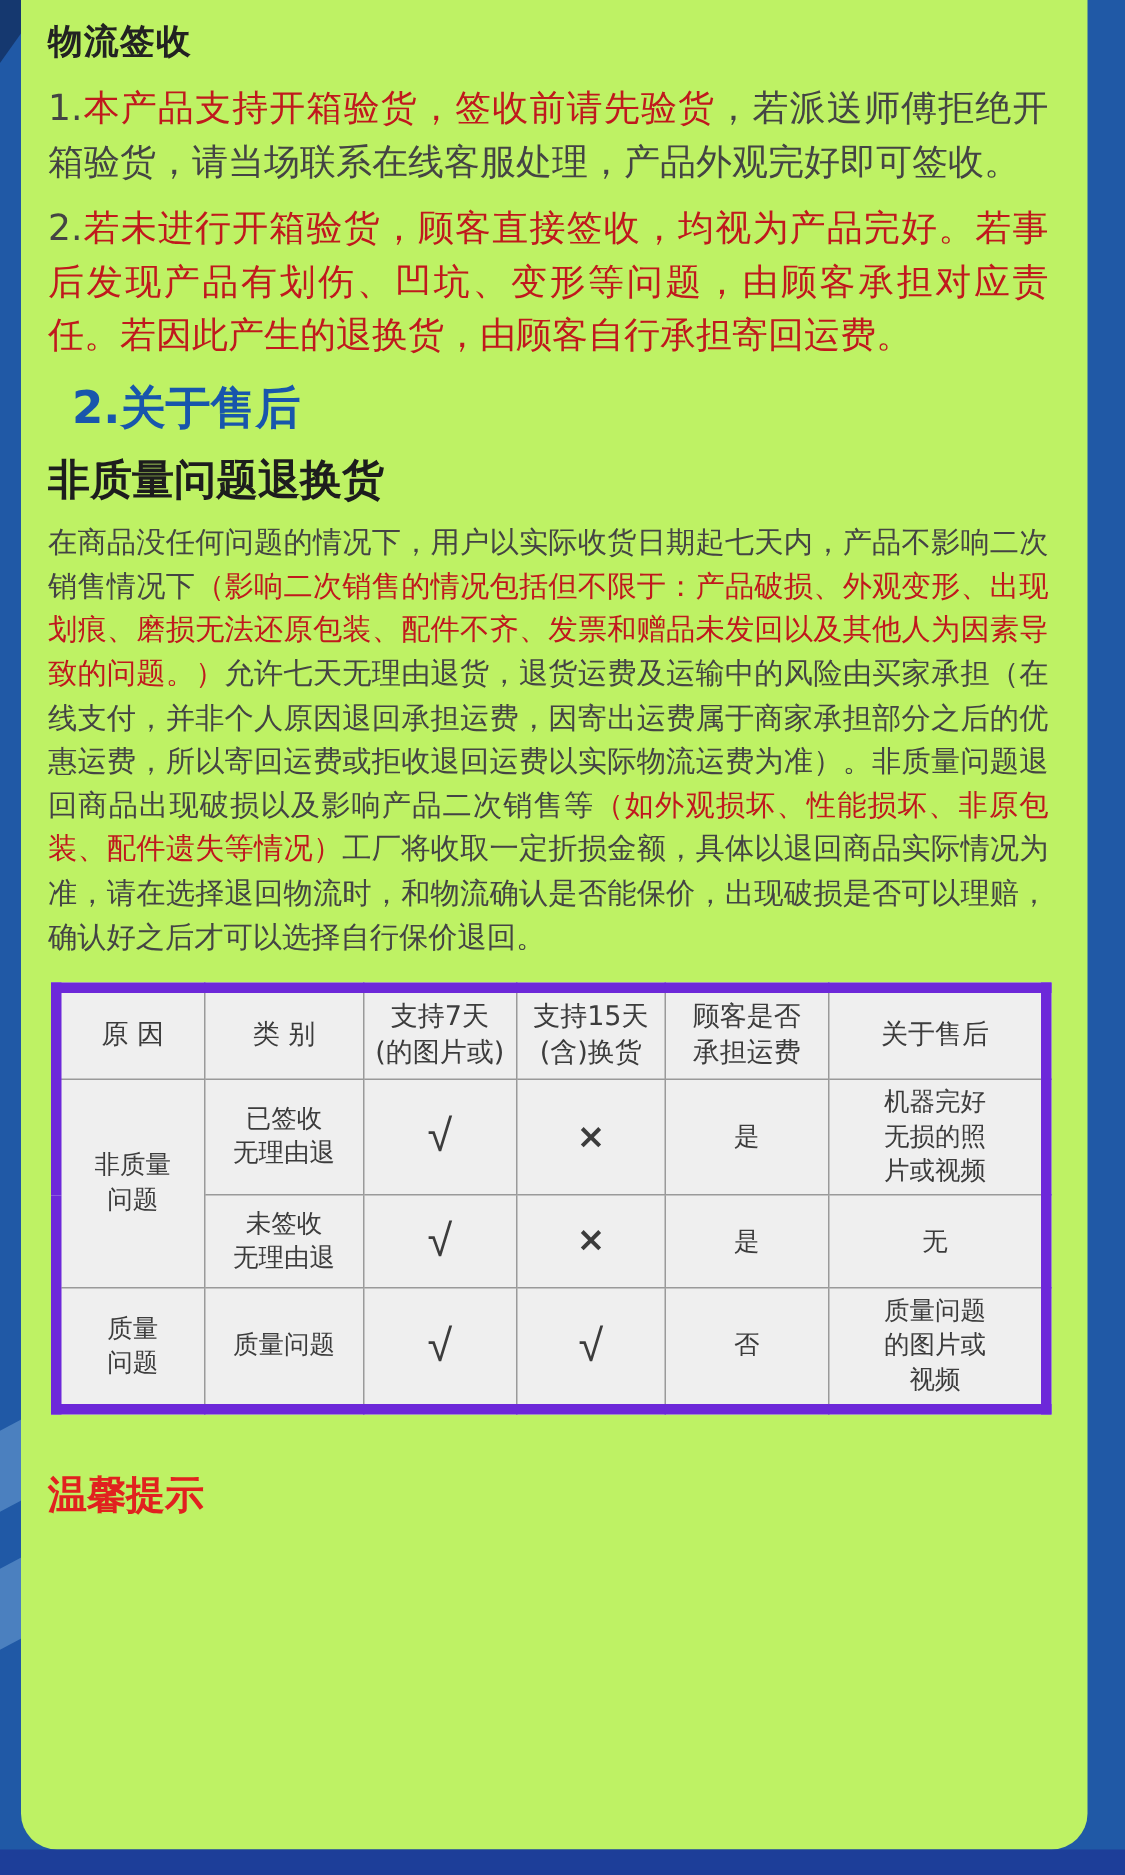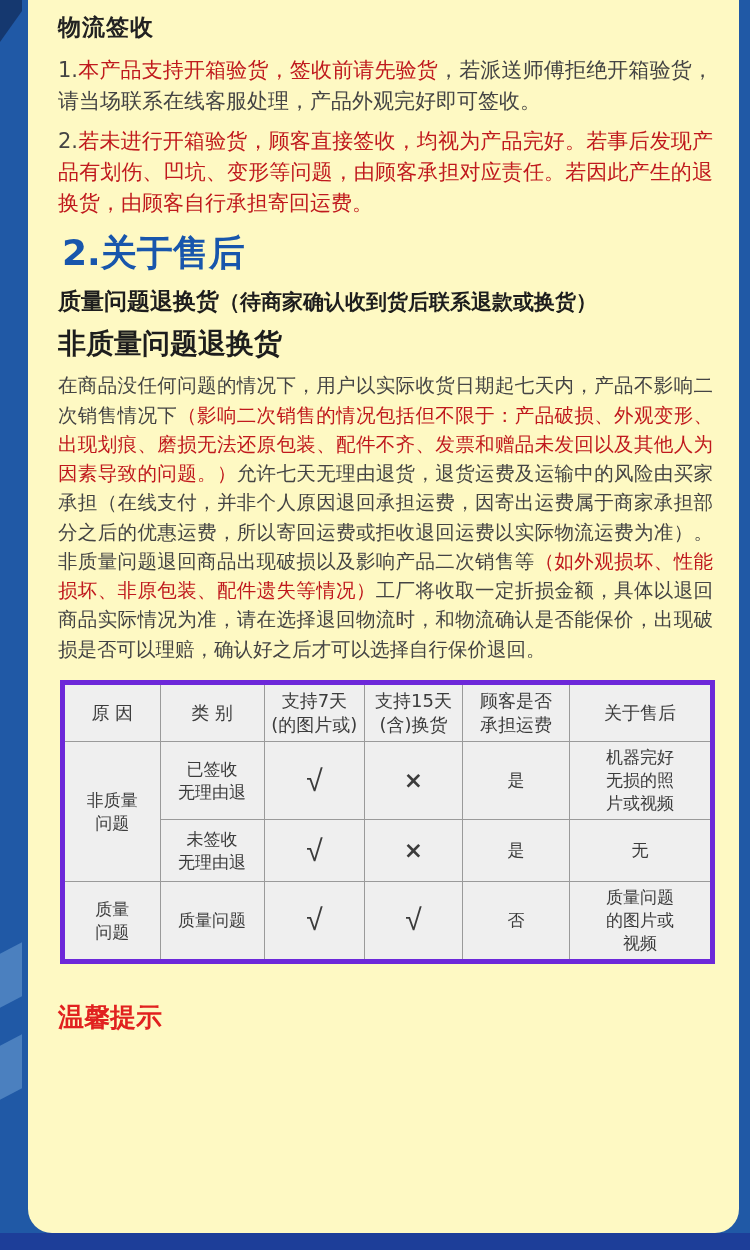--- a/index.html
+++ b/index.html
@@ -8,42 +8,42 @@
 
   .page { position:relative; width:750px; height:1250px; background:#2059a6; overflow:hidden; }
 
   
   .corner-dark { position:absolute; top:0; left:0; width:22px; height:42px;
     background:#15386f; clip-path:polygon(0 0,100% 0,100% 26%,0 100%); }
   .stripe { position:absolute; left:0; width:22px; height:54px; background:#4b80bf; transform:skewY(-28deg); }
   .stripe.s1 { top:948px; }
   .stripe.s2 { top:1040px; }
 
-  .main-panel { position:absolute; left:28px; top:0; width:711px; height:1233px;
-    background:#fef9c3; border-radius:0 0 24px 24px; padding:8px 26px 0 30px; overflow:hidden; }
+  .main-panel { position:absolute; left:14px; top:0; width:711px; height:1233px;
+    background:#bef264; border-radius:0 0 24px 24px; padding:8px 26px 0 18px; overflow:hidden; }
 
   .bottom-bar { position:absolute; left:0; top:1233px; width:750px; height:17px; background:#1d3e99; }
 
   
   .sec1-title { font-size:23px; font-weight:700; color:#222; margin:4px 0 12px 0; letter-spacing:1px; }
-  .item { font-size:21px; line-height:1.48; color:#444; text-align:justify; margin-bottom:9px; }
+  .item { font-size:24px; line-height:1.48; color:#444; text-align:justify; margin-bottom:9px; }
   .red { color:#c0191d; }
   .black { color:#444; }
 
   
-  .sec2-title { font-size:36px; font-weight:700; color:#1856ac; margin:10px 0 8px 4px; }
+  .sec2-title { font-size:30px; font-weight:700; color:#1856ac; margin:10px 0 8px 16px; }
   .sub-title { font-size:23px; font-weight:700; color:#1d1d1d; margin:2px 0 8px 0; }
   .sub-note { font-size:21px; font-weight:700; color:#1d1d1d; }
   .para { font-size:19.5px; line-height:1.5; color:#4a4a4a; text-align:justify; margin-bottom:10px; }
   .sub-title2 { font-size:28px; font-weight:700; color:#1d1d1d; margin:8px 0 8px 0; }
   .para .red { color:#c0191d; }
 
   
   .policy-table { width:100%; border-collapse:collapse; margin:16px 0 0 2px;
-    border:5px solid #6d28d9; background:#efefef; table-layout:fixed; }
+    border:7px solid #6d28d9; background:#efefef; table-layout:fixed; }
   .policy-table th, .policy-table td { border:1px solid #9a9a9a; text-align:center; vertical-align:middle;
     font-size:17px; color:#3c3c3c; white-space:pre-line; line-height:1.35; padding:4px 2px; font-weight:400; }
   .policy-table th { height:58px; font-size:18px; }
   .row-tall td { height:76px; }
   .row-mid td { height:62px; }
   td.mark-check { font-size:30px; font-weight:300; }
   td.mark-cross { font-size:23px; font-weight:700; }
   .col-reason { width:15%; } .col-cat { width:16%; } .col-d7 { width:15.5%; }
   .col-d15 { width:15%; } .col-freight { width:16.5%; } .col-proof { width:22%; }
 
@@ -64,21 +64,20 @@
     <div class="sec1-title">物流签收</div>
 
     <div class="item"><span class="black">1.</span><span class="red">本产品支持开箱验货，签收前请先验货</span><span class="black">，若派送师傅拒绝开箱验货，请当场联系在线客服处理，产品外观完好即可签收。</span></div>
 
     <div class="item"><span class="black">2.</span><span class="red">若未进行开箱验货，顾客直接签收，均视为产品完好。若事后发现产品有划伤、凹坑、变形等问题，由顾客承担对应责任。若因此产生的退换货，由顾客自行承担寄回运费。</span><span class="black"></span></div>
 
 
 
     <div class="sec2-title">2.关于售后</div>
 
-    <div class="sub-title"><span>质量问题退换货</span><span class="sub-note">（待商家确认收到货后联系退款或换货）</span></div>
 
 
     <div class="sub-title2">非质量问题退换货</div>
 
     <div class="para"><span class="black">在商品没任何问题的情况下，用户以实际收货日期起七天内，产品不影响二次销售情况下</span><span class="red">（影响二次销售的情况包括但不限于：产品破损、外观变形、出现划痕、磨损无法还原包装、配件不齐、发票和赠品未发回以及其他人为因素导致的问题。）</span><span class="black">允许七天无理由退货，退货运费及运输中的风险由买家承担（在线支付，并非个人原因退回承担运费，因寄出运费属于商家承担部分之后的优惠运费，所以寄回运费或拒收退回运费以实际物流运费为准）。非质量问题退回商品出现破损以及影响产品二次销售等</span><span class="red">（如外观损坏、性能损坏、非原包装、配件遗失等情况）</span><span class="black">工厂将收取一定折损金额，具体以退回商品实际情况为准，请在选择退回物流时，和物流确认是否能保价，出现破损是否可以理赔，确认好之后才可以选择自行保价退回。</span></div>
 
     <table class="policy-table">
       <colgroup>
         <col class="col-reason">
           <col class="col-cat">

